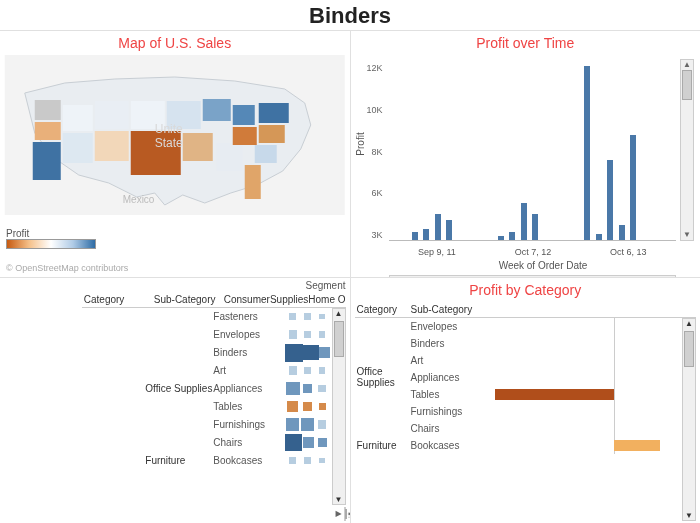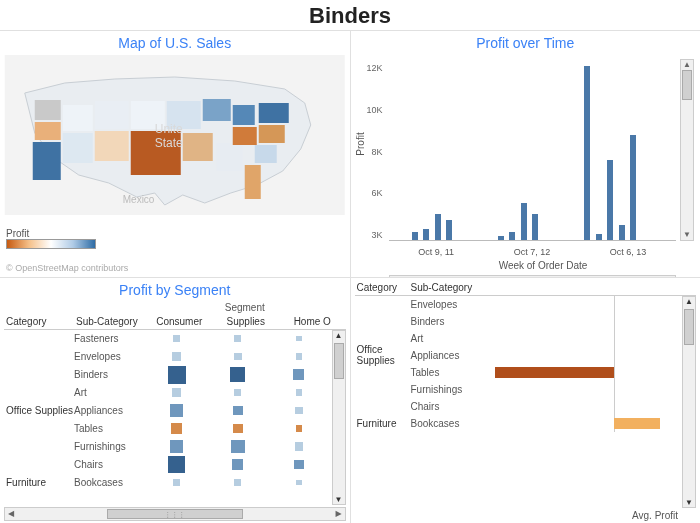--- a/index.html
+++ b/index.html
@@ -10,21 +10,21 @@
     background: #fff;
     width: 700px;
     height: 523px;
     overflow: hidden;
   }
   .dashboard { width: 700px; height: 523px; display: flex; flex-direction: column; }
   .dash-title { text-align: center; font-size: 22px; font-weight: bold; color: #222; padding: 3px 0 1px; }
   .row { display: flex; flex: 1; border-top: 1px solid #e0e0e0; }
   .pane { flex: 1; display: flex; flex-direction: column; border-right: 1px solid #e0e0e0; padding: 2px 4px; position: relative; overflow: hidden; }
   .pane:last-child { border-right: none; }
-  .pane-title { text-align: center; font-size: 14px; color: #3b82f6; padding: 2px 0 4px; }
+  .pane-title { text-align: center; font-size: 14px; color: #ef4444; padding: 2px 0 4px; }
   .chart-body { flex: 1; position: relative; }
 
   
   .map-svg { width: 100%; height: 160px; }
   .legend-label { font-size: 10px; color: #555; }
   .legend-bar { width: 90px; height: 10px; background: linear-gradient(90deg, #c65a11 0%, #f5c089 25%, #ffffff 50%, #b0cbe6 75%, #2e6ca5 100%); border: 1px solid #999; }
   .attrib { font-size: 9px; color: #aaa; margin-top: 2px; }
 
   
   .bars-area { position: absolute; left: 34px; right: 20px; top: 4px; bottom: 34px; border-bottom: 1px solid #bbb; }
@@ -34,21 +34,21 @@
   .bar { position: absolute; bottom: 0; width: 6px; background: #4a78a8; }
   .x-group-labels { position: absolute; left: 34px; right: 20px; bottom: 18px; display: flex; justify-content: space-around; font-size: 9px; color: #555; }
   .x-axis-label { position: absolute; bottom: 4px; left: 50%; transform: translateX(-30%); font-size: 10px; color: #555; }
   .vscroll { position: absolute; right: 2px; top: 4px; bottom: 34px; width: 14px; background: #f0f0f0; border: 1px solid #ccc; }
   .vscroll .thumb { position: absolute; top: 10px; left: 1px; right: 1px; height: 30px; background: #d0d0d0; border: 1px solid #aaa; }
   .vscroll .arrow { position: absolute; left: 0; right: 0; height: 10px; text-align: center; font-size: 8px; color: #666; line-height: 10px; }
   .hscroll { position: absolute; left: 34px; right: 20px; bottom: -2px; height: 14px; background: #f0f0f0; border: 1px solid #ccc; }
   .hscroll .arrow { position: absolute; top: 0; bottom: 0; width: 12px; text-align: center; font-size: 8px; color: #666; line-height: 12px; }
 
   
-  .seg-wrap { display: flex; flex-direction: column; height: 100%; }
+  .seg-wrap { display: flex; flex-direction: column; height: 100%; align-items: flex-end; }
   .seg-super { text-align: center; font-size: 10px; color: #555; padding-bottom: 1px; }
   .seg-headers { display: flex; font-size: 10px; color: #333; border-bottom: 1px solid #ccc; }
   .seg-col-cat { width: 70px; padding: 2px 2px; }
   .seg-col-sub { width: 72px; padding: 2px 2px; }
   .seg-col-seg { flex: 1; text-align: center; padding: 2px 0; }
   .seg-rows { flex: 1; overflow: hidden; position: relative; }
   .seg-row { display: flex; align-items: center; height: 18px; }
   .seg-cat { width: 70px; font-size: 10px; color: #333; padding-left: 2px; }
   .seg-sub { width: 72px; font-size: 10px; color: #555; }
   .seg-cells { flex: 1; display: flex; }
@@ -144,21 +144,21 @@
           <div class="bar" style="left:46%; height:20%;"></div>
           <div class="bar" style="left:50%; height:14%;"></div>
 
           <div class="bar" style="left:68%; height:96%;"></div>
           <div class="bar" style="left:72%; height:3%;"></div>
           <div class="bar" style="left:76%; height:44%;"></div>
           <div class="bar" style="left:80%; height:8%;"></div>
           <div class="bar" style="left:84%; height:58%;"></div>
         </div>
         <div class="x-group-labels">
-          <span>Oct 9, 11</span>
+          <span>Sep 9, 11</span>
           <span>Oct 7, 12</span>
           <span>Oct 6, 13</span>
         </div>
         <div class="x-axis-label">Week of Order Date</div>
         <div class="vscroll">
           <div class="arrow" style="top:0">▲</div>
           <div class="thumb"></div>
           <div class="arrow" style="bottom:0">▼</div>
         </div>
         <div class="hscroll" style="bottom:-14px;">
@@ -166,21 +166,20 @@
 
           <div class="arrow" style="right:0">▶</div>
         </div>
       </div>
     </div>
   </div>
 
   <div class="row">
 
     <div class="pane">
-      <div class="pane-title">Profit by Segment</div>
       <div class="seg-wrap">
         <div class="seg-super" style="padding-left:140px;">Segment</div>
         <div class="seg-headers">
           <div class="seg-col-cat">Category</div>
           <div class="seg-col-sub">Sub-Category</div>
           <div class="seg-col-seg">Consumer</div>
           <div class="seg-col-seg">Supplies</div>
           <div class="seg-col-seg">Home O</div>
         </div>
         <div class="seg-rows" id="seg-rows">
@@ -327,20 +326,21 @@
           </div>
         <div class="hscroll2">
           <div class="arrow" style="left:0">◀</div>
           <div class="thumb">⋮⋮⋮</div>
           <div class="arrow" style="right:0">▶</div>
         </div>
       </div>
     </div>
 
     <div class="pane">
+      <div class="pane-title">Profit by Category</div>
       <div class="cat-headers">
         <div class="cat-col-cat">Category</div>
         <div class="cat-col-sub">Sub-Category</div>
       </div>
       <div class="cat-rows" id="cat-rows">
         <div class="cat-row">
             <div class="cat-cat"></div>
             <div class="cat-sub">Envelopes</div>
             <div class="cat-bararea">
               <div class="cat-zero" style="left: 65.2174%;"></div>
@@ -396,16 +396,15 @@
               <div class="cat-zero" style="left: 65.2174%;"></div>
               <div class="cat-bar" style="left: 65.2174%; width: 24.3478%; background: rgb(242, 176, 95);"></div>
             </div>
           </div>
       <div class="vscroll2">
           <div class="arrow" style="top:0;position:absolute;left:0;right:0;text-align:center;font-size:8px;">▲</div>
           <div class="thumb"></div>
           <div class="arrow" style="bottom:0;position:absolute;left:0;right:0;text-align:center;font-size:8px;">▼</div>
         </div>
         </div>
-      <div class="cat-xlabel">Avg. Profit</div>
     </div>
   </div>
 </div>
 
 </body></html>

